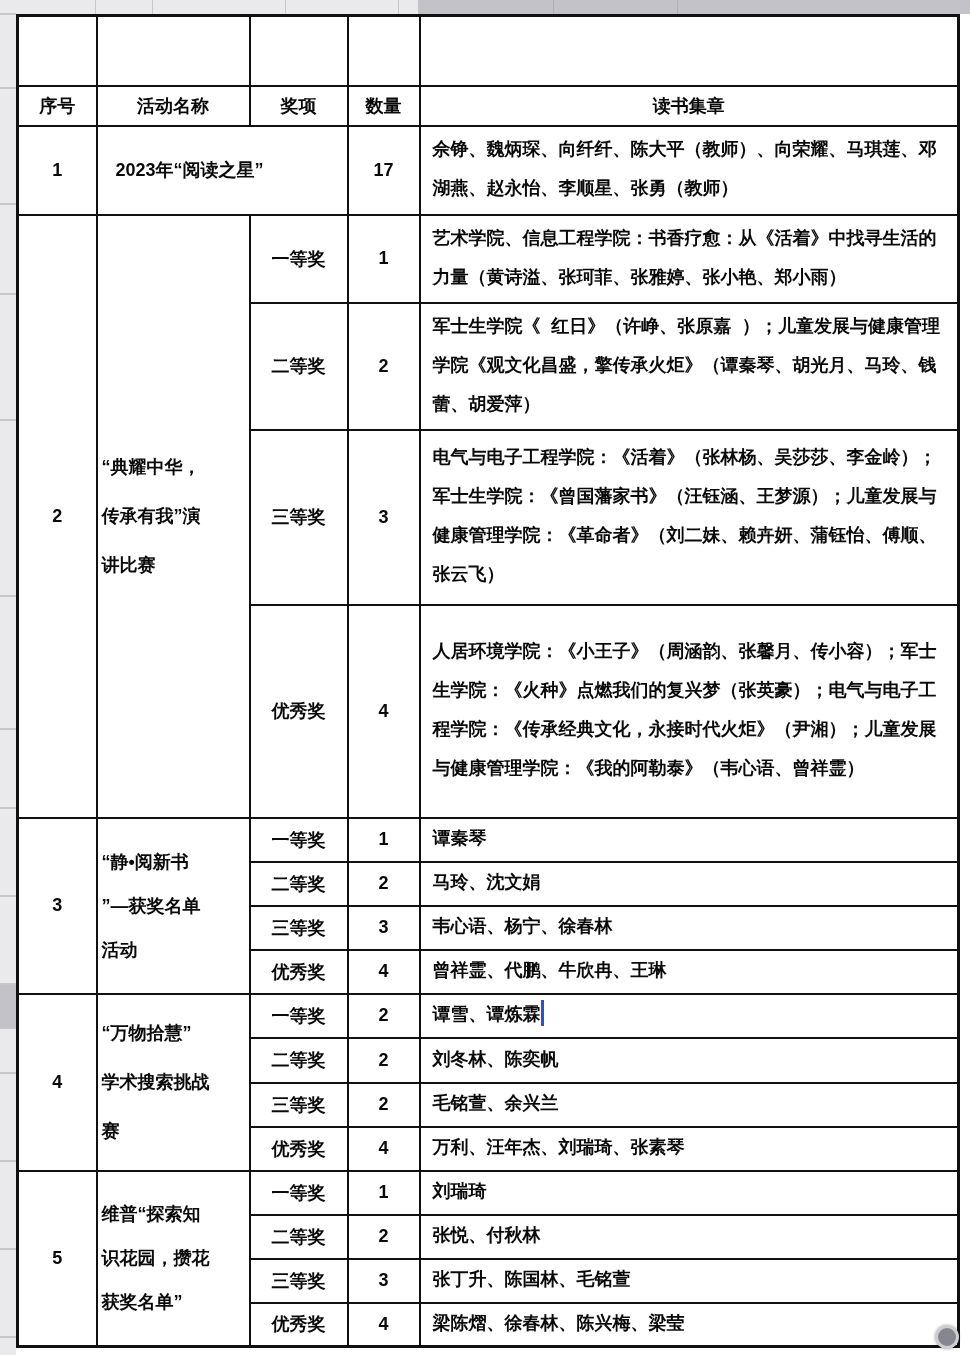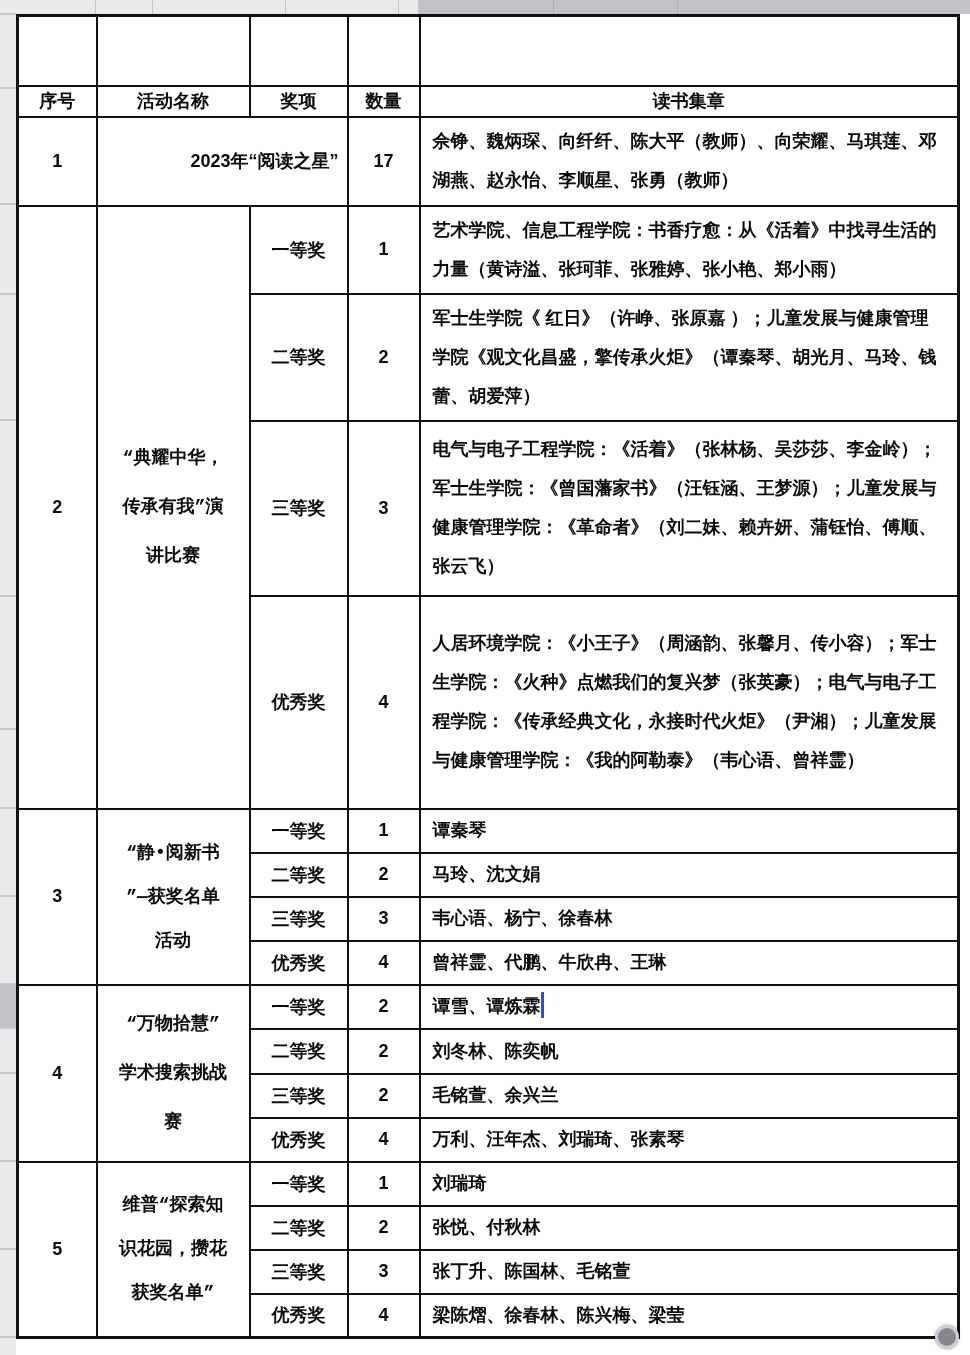--- a/index.html
+++ b/index.html
@@ -21,23 +21,23 @@
     position:absolute;left:16px;top:14px;width:941px;
     border-collapse:collapse;table-layout:fixed;background:#fff;
     border:3px solid #111;
   }
   td{
     border:2px solid #111;
     font-weight:700;font-size:18px;color:#0a0a0a;
     padding:0 8px;overflow:hidden;vertical-align:middle;
   }
   .c-center{text-align:center;}
-  .winners{text-align:left;line-height:39px;padding:0 12px;}
-  .act{text-align:center;white-space:pre-line;line-height:49px;padding:0 4px;font-family:Liberation Mono, monospace;}
-  .act-inline{text-align:right;padding-left:2px;}
+  .winners{text-align:left;line-height:39px;padding:0 12px;font-family:Liberation Mono, monospace;}
+  .act{text-align:left;white-space:pre-line;line-height:49px;padding:0 4px;}
+  .act-inline{text-align:left;padding-left:18px;}
   .head td{text-align:center;font-size:18px;}
   
   .caret{display:inline-block;width:0;height:26px;border-left:3px solid #2b4fd8;vertical-align:-6px;}
   
   .handle{
     position:absolute;left:935px;top:1325px;width:24px;height:24px;
     border-radius:50%;background:#86868e;border:3px solid #cdcdd2;
     box-sizing:border-box;box-shadow:0 0 3px rgba(0,0,0,.35);
   }
 </style>
@@ -83,21 +83,21 @@
 
   <tbody>
       <tr style="height:70px">
     <td></td>
     <td></td>
     <td></td>
     <td></td>
     <td></td>
   </tr>
 
-  <tr class="head" style="height:31px">
+  <tr class="head" style="height:40px">
     <td>序号</td>
     <td>活动名称</td>
     <td>奖项</td>
     <td>数量</td>
     <td>读书集章</td>
   </tr>
 
   <tr style="height:89px">
     <td class="c-center">1</td>
     <td colspan="2" class="act-inline">2023年“阅读之星”</td>

